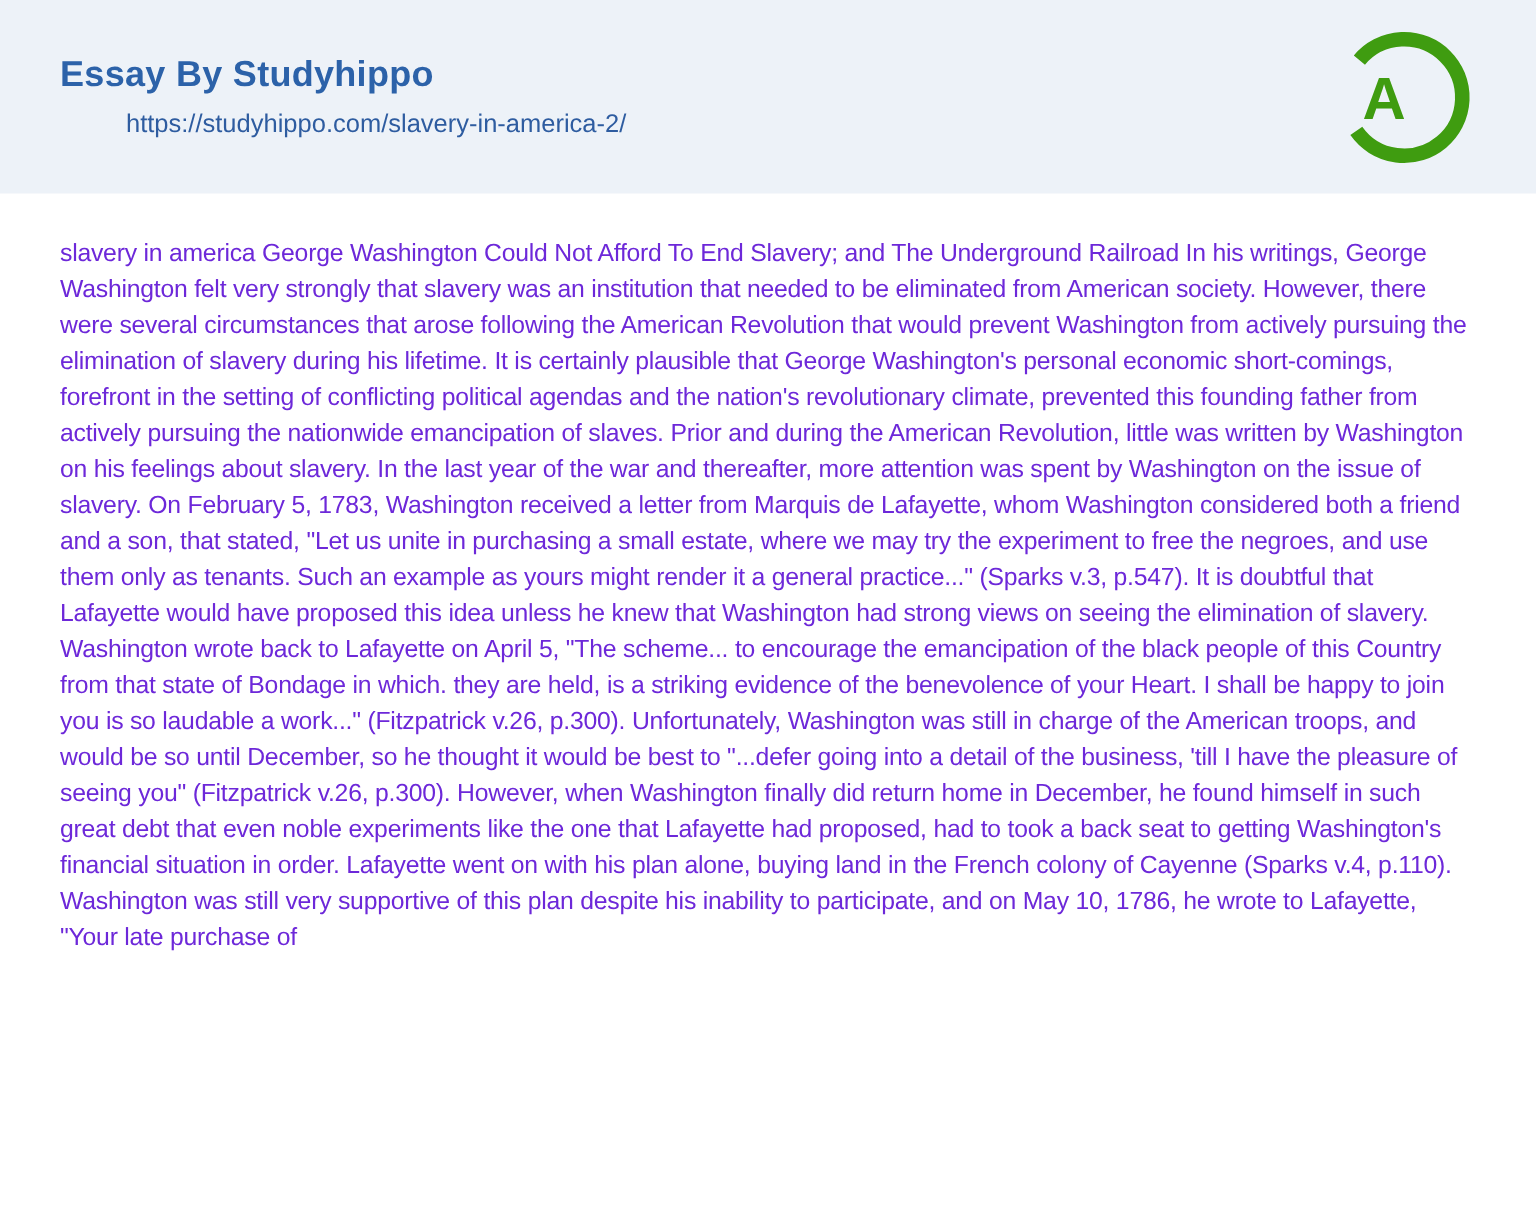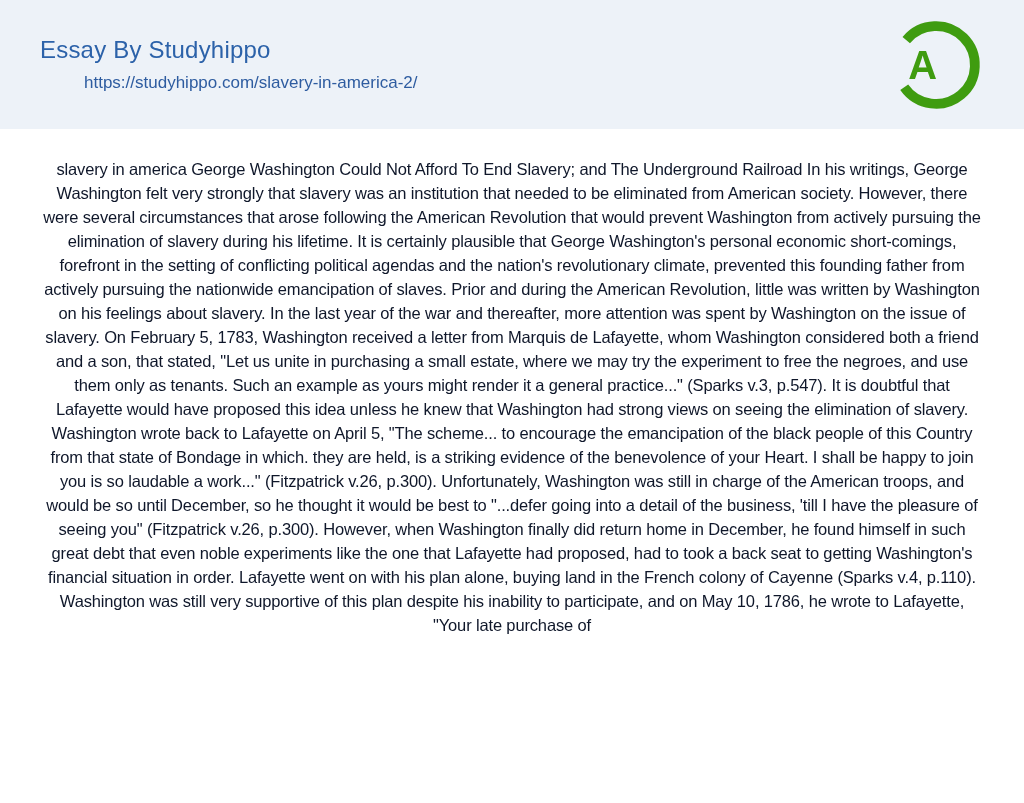--- a/index.html
+++ b/index.html
@@ -18,21 +18,21 @@
     height: 129px;
     background: #edf2f8;
     display: flex;
     align-items: center;
     justify-content: space-between;
     padding: 0 40px;
   }
   .header-text { display: flex; flex-direction: column; gap: 9px; }
   .site-title {
     font-size: 24px;
-    font-weight: 400;
+    font-weight: 700;
     letter-spacing: 0.2px;
     color: #2c62a9;
   }
   .page-url {
     font-size: 17px;
     color: #2e5ca0;
     text-decoration: none;
     cursor: pointer;
     margin-left: 44px;
   }
@@ -48,23 +48,22 @@
     font-weight: 700;
     color: #1d212b;
     letter-spacing: 0.2px;
     line-height: 44px;
   }
   .article-body {
     margin-top: 10px;
     font-size: 16.5px;
     line-height: 24px;
     letter-spacing: -0.15px;
-    color: #0f172a;
+    color: #6d28d9;
     max-width: 946px;
-    text-align: center;
   }
 </style>
 </head>
 <body>
 
 <div class="page">
 
   <header class="page-header">
     <div class="header-text">
       <div class="site-title">Essay By Studyhippo</div>

